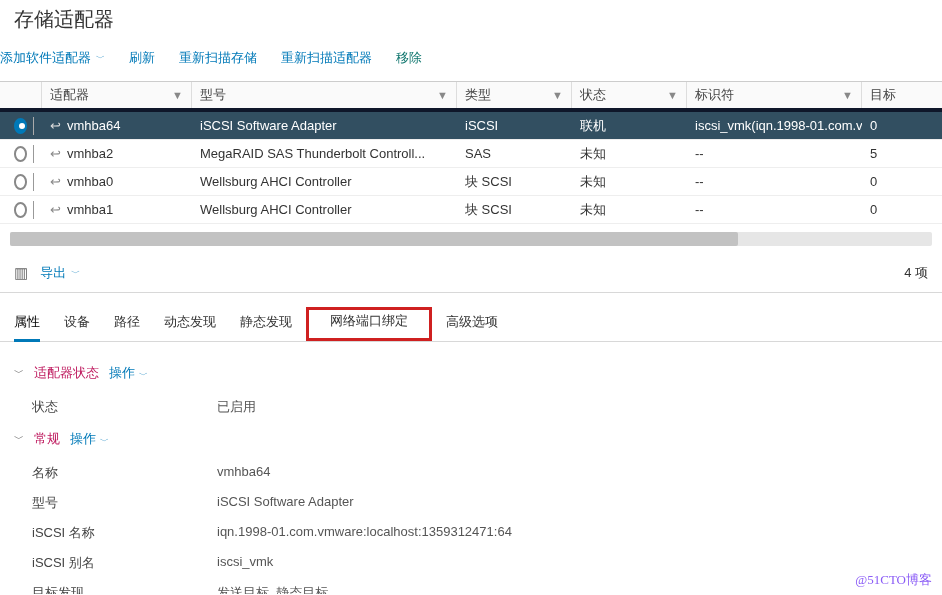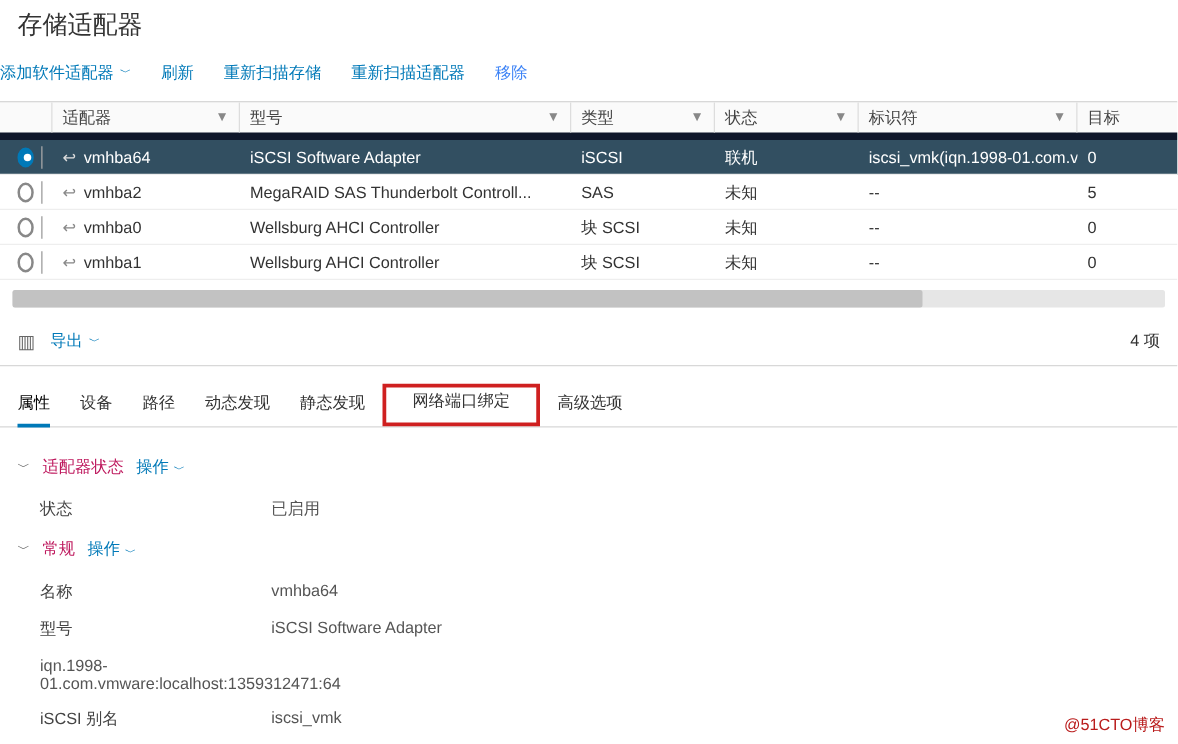--- a/index.html
+++ b/index.html
@@ -2,25 +2,25 @@
 <html><head>
 <meta charset="utf-8">
 <style>
 * { box-sizing: border-box; margin: 0; padding: 0; font-family: "Microsoft YaHei", Arial, sans-serif; }
 body { width: 942px; height: 595px; background: #fff; color: #333; font-size: 13px; overflow: hidden; position: relative; }
 
 .page-title { font-size: 20px; font-weight: 400; color: #333; padding: 6px 14px 10px; }
 
 .toolbar { display: flex; gap: 24px; padding: 6px 0 14px; align-items: center; }
 .toolbar-link { color: #0079b8; cursor: pointer; display: flex; align-items: center; gap: 5px; }
-.toolbar-link.disabled { color: #3b82f6; cursor: default; text-align: right; }
+.toolbar-link.disabled { color: #0f766e; cursor: default; text-align: right; }
 .caret-down { font-size: 9px; color: #0079b8; }
 
 .grid { border-top: 1px solid #ccc; }
-.grid-header { display: grid; grid-template-columns: 42px 150px 265px 115px 115px 175px 65px; background: #fafafa; height: 30px; align-items: center; border-bottom: 6px solid #0f172a; }
+.grid-header { display: grid; grid-template-columns: 42px 150px 265px 115px 115px 175px 65px; background: #fafafa; height: 30px; align-items: center; border-bottom: 4px solid #0f172a; }
 .gh-cell { font-size: 13px; color: #444; display: flex; align-items: center; padding: 0 8px; border-right: 1px solid #ddd; height: 100%; justify-content: space-between; }
 .gh-cell:last-child { border-right: none; }
 .filter-icon { color: #888; font-size: 11px; cursor: pointer; }
 
 .grid-row { display: grid; grid-template-columns: 42px 150px 265px 115px 115px 175px 65px; height: 28px; align-items: center; border-bottom: 1px solid #eee; }
 .grid-row.selected { background: #324f61; color: #fff; }
 .gr-cell { padding: 0 8px; display: flex; align-items: center; gap: 6px; height: 100%; overflow: hidden; white-space: nowrap; text-overflow: ellipsis; }
 .radio-circle { width: 16px; height: 16px; border: 2px solid #888; border-radius: 50%; display: inline-block; position: relative; margin-left: 6px; }
 .radio-circle.checked { border-color: #0079b8; background: #0079b8; }
 .radio-circle.checked::after { content: ""; width: 6px; height: 6px; background: #fff; border-radius: 50%; position: absolute; top: 3px; left: 3px; }
@@ -51,21 +51,21 @@
 
 .section-header { display: flex; align-items: center; gap: 10px; margin: 8px 0 10px; }
 .section-header .sh-title { color: #be185d; }
 .caret { font-size: 10px; color: #666; }
 .action-link { color: #0079b8; display: flex; align-items: flex-end; gap: 4px; cursor: pointer; font-size: 13px; }
 
 .prop-row { display: grid; grid-template-columns: 185px 1fr; padding: 6px 0 6px 18px; }
 .prop-label { color: #444; font-weight: 500; }
 .prop-value { color: #555; }
 
-.watermark { position: absolute; right: 10px; bottom: 6px; color: #b91c1c; font-size: 13px; }
+.watermark { position: absolute; right: 10px; bottom: 6px; color: #8b5cf6; font-size: 13px; font-family: Liberation Serif, serif; }
 </style>
 </head>
 <body>
 
 <div class="page-title">存储适配器</div>
 
 <div class="toolbar">
   <span class="toolbar-link">
     <span>添加软件适配器</span>
       <span class="caret-down">﹀</span>
@@ -215,20 +215,21 @@
   </div>
   <div class="prop-row">
     <span class="prop-label">名称</span>
     <span class="prop-value">vmhba64</span>
   </div>
   <div class="prop-row">
     <span class="prop-label">型号</span>
     <span class="prop-value">iSCSI Software Adapter</span>
   </div>
   <div class="prop-row">
+    <span class="prop-label">iSCSI 名称</span>
     <span class="prop-value">iqn.1998-01.com.vmware:localhost:1359312471:64</span>
   </div>
   <div class="prop-row">
     <span class="prop-label">iSCSI 别名</span>
     <span class="prop-value">iscsi_vmk</span>
   </div>
   <div class="prop-row">
     <span class="prop-label">目标发现</span>
     <span class="prop-value">发送目标, 静态目标</span>
   </div>

